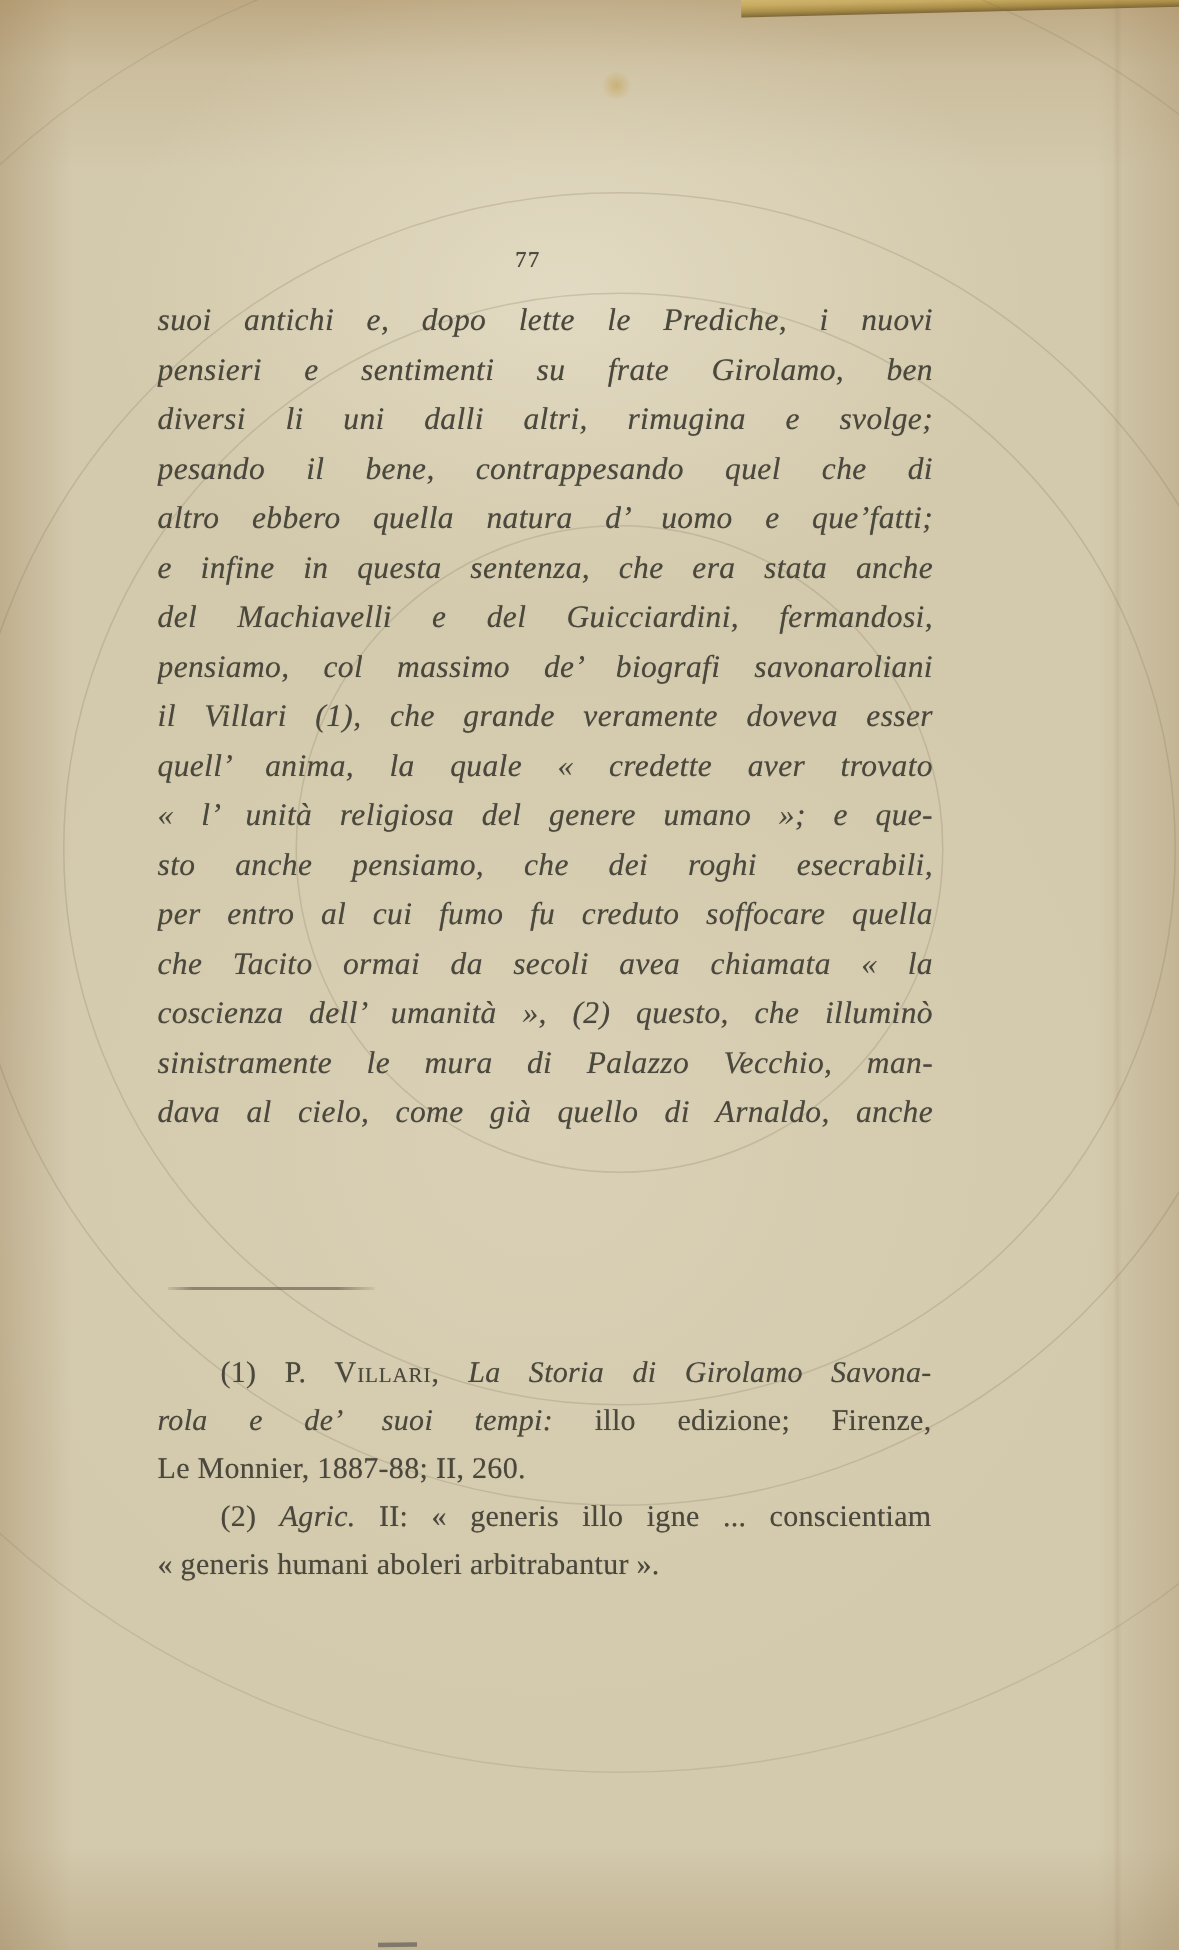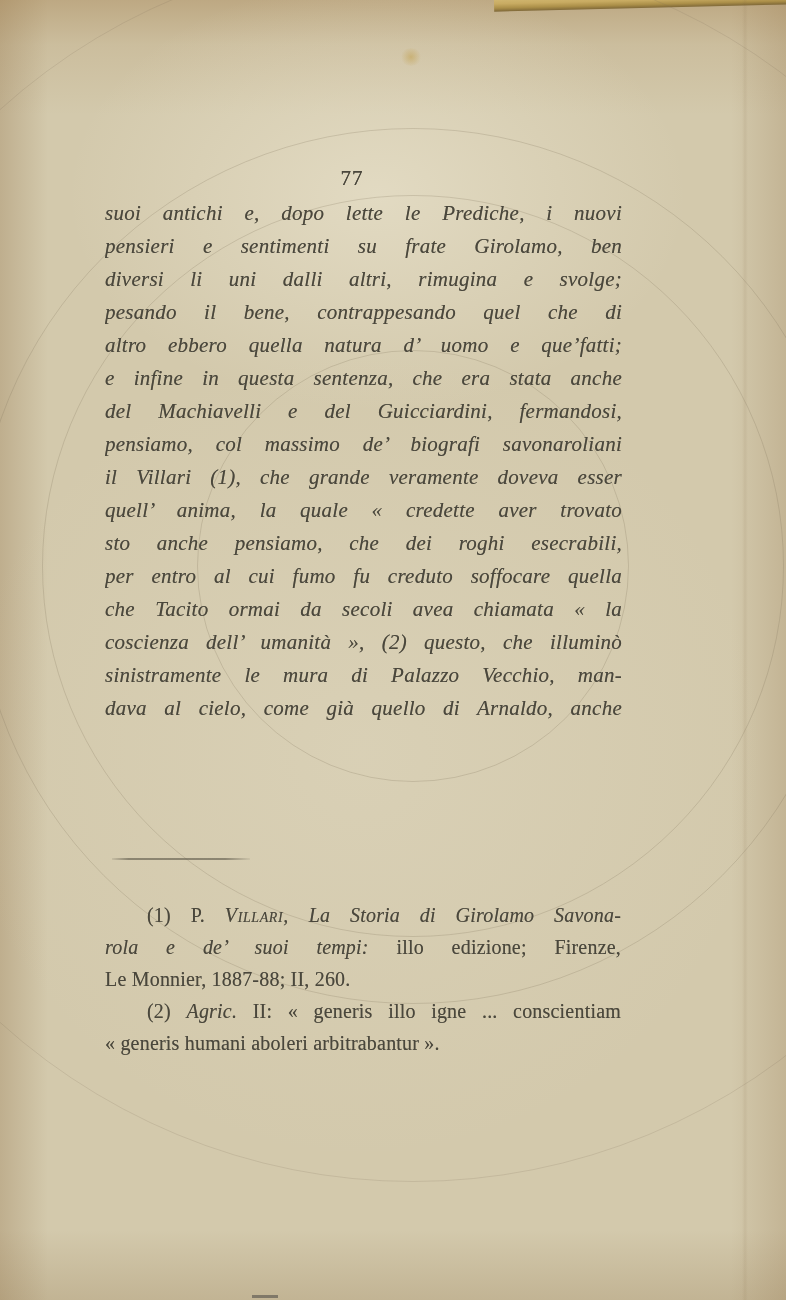--- a/index.html
+++ b/index.html
@@ -44,21 +44,21 @@
   .edge-right{
     position:absolute;top:0;right:38px;width:6px;height:100%;
     background:linear-gradient(90deg, rgba(125,100,65,0) 0, rgba(125,100,65,0.10) 50%, rgba(125,100,65,0) 100%);
   }
   .stain{
     position:absolute;left:400px;top:48px;width:22px;height:18px;border-radius:50%;
     background:radial-gradient(circle, rgba(190,152,58,0.45), rgba(190,152,58,0) 70%);
   }
   .page-number{
     position:absolute;left:105px;top:166px;width:494px;
-    text-align:center;font-size:21px;letter-spacing:1px;
+    text-align:center;font-size:15px;letter-spacing:1px;
     text-shadow:0 0 0.5px currentColor;
   }
   .main-text{
     position:absolute;left:105px;top:197px;width:517px;
     font-size:21px;line-height:33px;letter-spacing:0.25px;
     text-shadow:0 0 0.5px rgba(74,71,60,0.55);
     font-style:italic;
   }
   .line{text-align:justify;text-align-last:justify;height:33px;overflow:hidden;}
   .fn-sep{
@@ -68,21 +68,21 @@
   }
   .footnotes{
     position:absolute;left:105px;top:899px;width:516px;
     font-size:20px;line-height:32px;letter-spacing:0.2px;
     text-shadow:0 0 0.5px rgba(74,71,60,0.5);
   }
   .fline{text-align:justify;text-align-last:justify;height:32px;overflow:hidden;}
   .fline.short{text-align:right;text-align-last:left;}
   .fline.indent{padding-left:42px;}
   .it{font-style:italic;}
-  .sc{font-variant:small-caps;letter-spacing:0.6px;font-style:italic;}
+  .sc{font-variant:small-caps;letter-spacing:0.6px;}
   .scan-mark{
     position:absolute;left:252px;top:1295px;width:26px;height:3px;
     background:#6f695c;opacity:.8;transform:rotate(-0.5deg);
   }
 </style>
 </head>
 <body>
 
 <div class="page">
 
@@ -100,20 +100,21 @@
     <div class="line">suoi antichi e, dopo lette le Prediche, i nuovi</div>
     <div class="line">pensieri e sentimenti su frate Girolamo, ben</div>
     <div class="line">diversi li uni dalli altri, rimugina e svolge;</div>
     <div class="line">pesando il bene, contrappesando quel che di</div>
     <div class="line">altro ebbero quella natura d’ uomo e que’fatti;</div>
     <div class="line">e infine in questa sentenza, che era stata anche</div>
     <div class="line">del Machiavelli e del Guicciardini, fermandosi,</div>
     <div class="line">pensiamo, col massimo de’ biografi savonaroliani</div>
     <div class="line">il Villari (1), che grande veramente doveva esser</div>
     <div class="line">quell’ anima, la quale « credette aver trovato</div>
+    <div class="line">« l’ unità religiosa del genere umano »; e que-</div>
     <div class="line">sto anche pensiamo, che dei roghi esecrabili,</div>
     <div class="line">per entro al cui fumo fu creduto soffocare quella</div>
     <div class="line">che Tacito ormai da secoli avea chiamata « la</div>
     <div class="line">coscienza dell’ umanità », (2) questo, che illuminò</div>
     <div class="line">sinistramente le mura di Palazzo Vecchio, man-</div>
     <div class="line">dava al cielo, come già quello di Arnaldo, anche</div>
   </div>
 
   <div class="fn-sep"></div>
 

